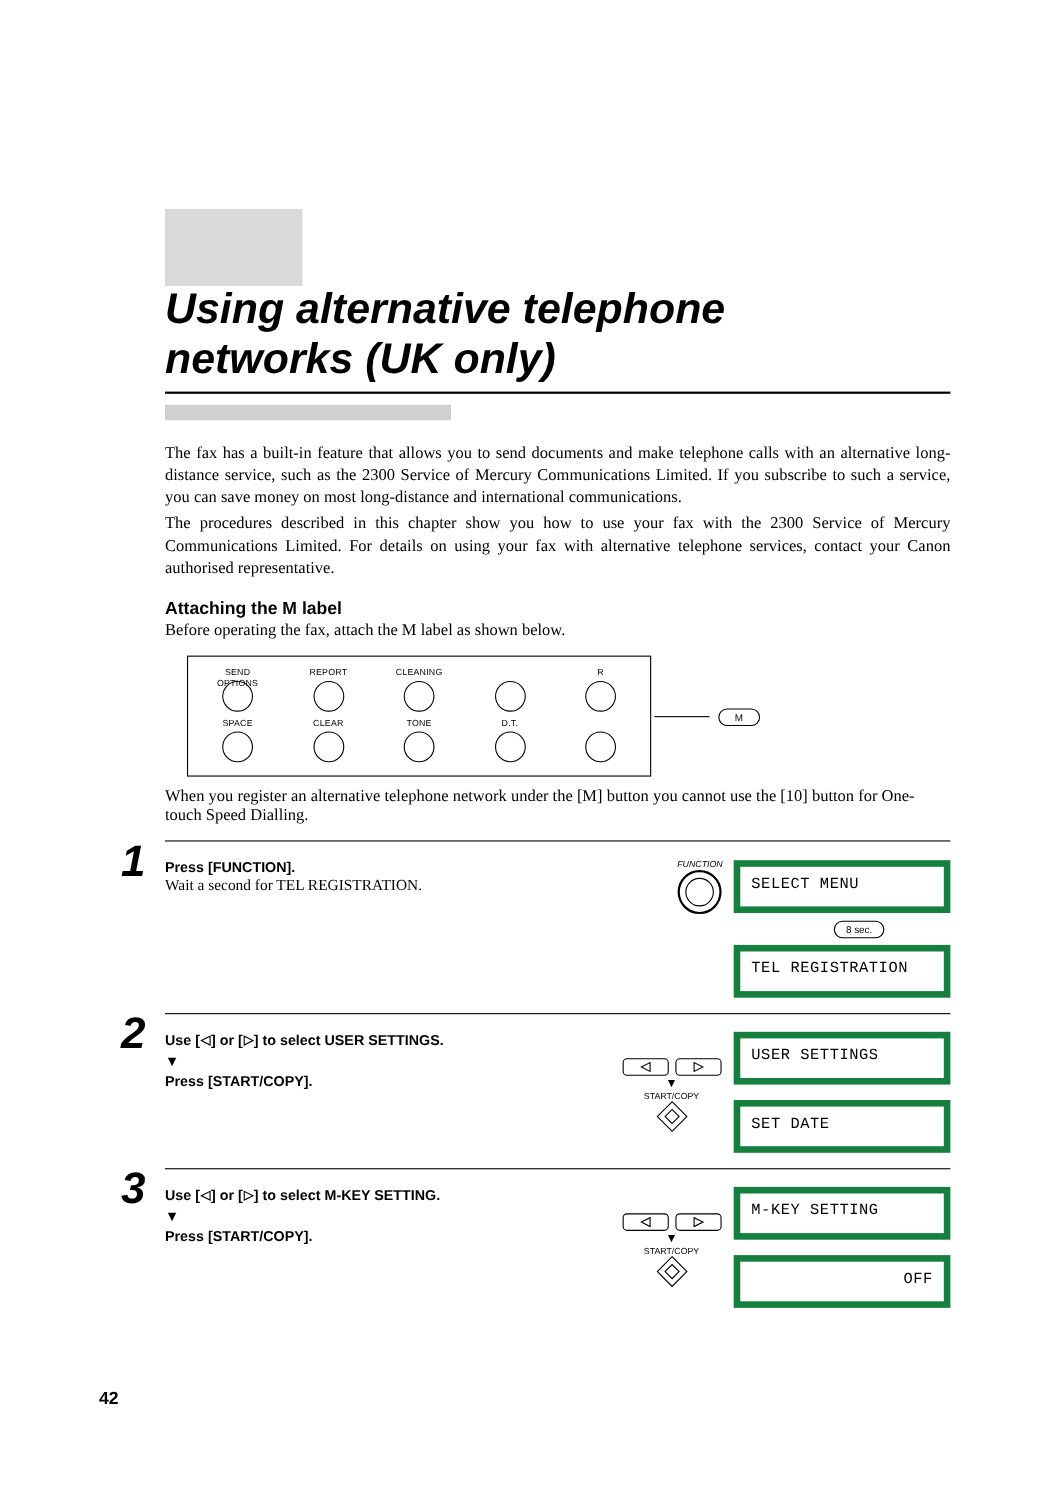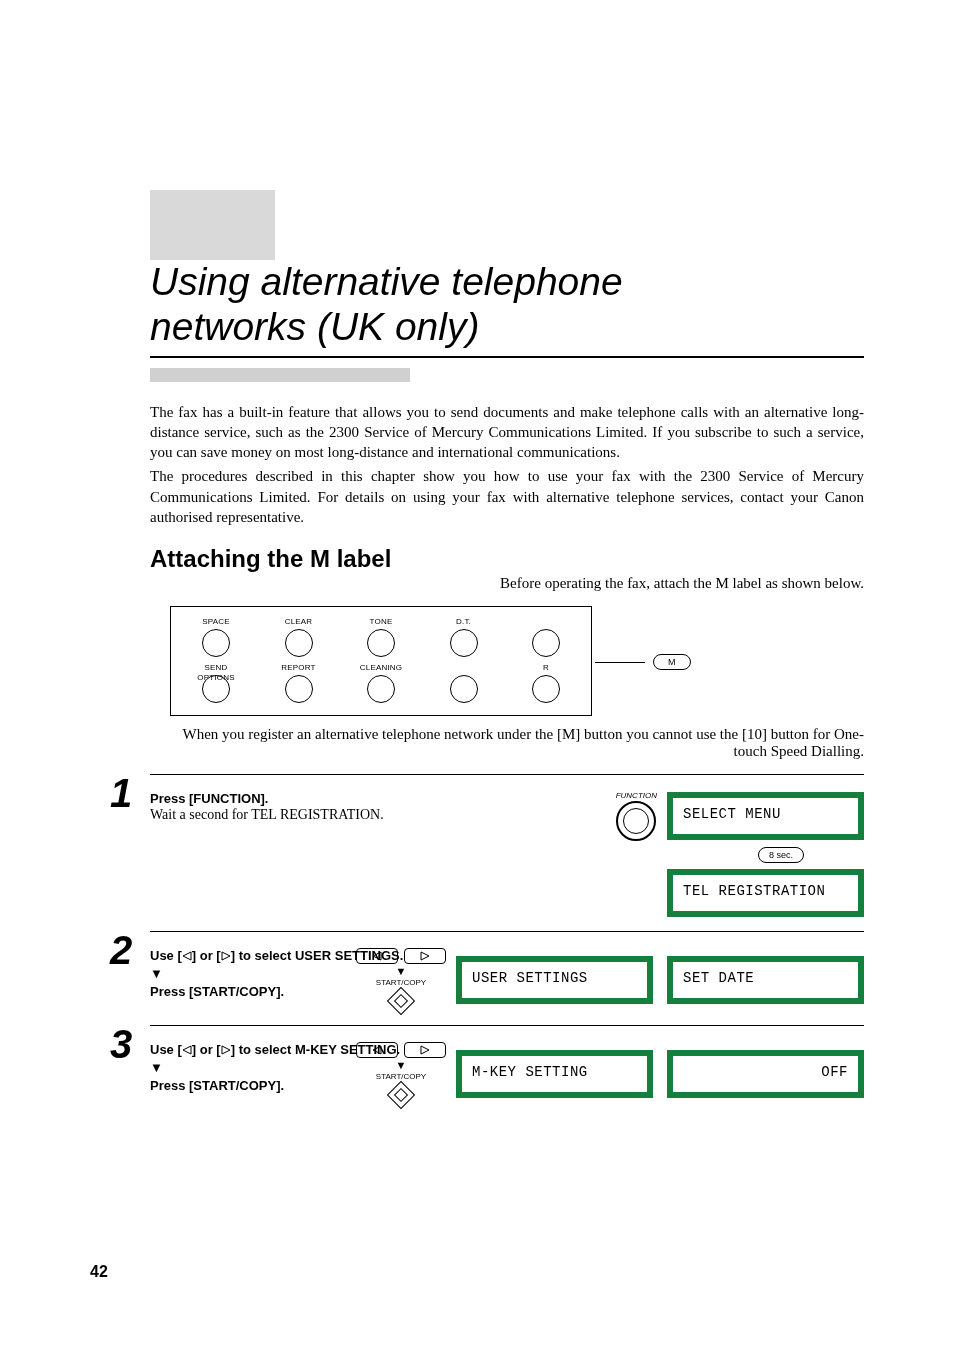--- a/index.html
+++ b/index.html
@@ -21,21 +21,21 @@
   .tab-block {
     position: absolute;
     left: 150px;
     top: 190px;
     width: 125px;
     height: 70px;
     background: #d9d9d9;
   }
   .title {
     font-family: Arial, Helvetica, sans-serif;
-    font-weight: normal;
+    font-weight: bold;
     font-style: italic;
     font-size: 39px;
     line-height: 1.15;
     margin: 110px 0 2px 60px;
     color: #000;
   }
   .title-rule {
     border: none;
     border-top: 2px solid #000;
     margin: 6px 0 0 60px;
@@ -48,27 +48,26 @@
   }
   .intro {
     font-size: 15px;
     line-height: 1.35;
     margin: 0 0 18px 60px;
     text-align: justify;
   }
   .h2 {
     font-family: Arial, Helvetica, sans-serif;
     font-weight: bold;
-    font-size: 24px;
+    font-size: 16px;
     margin: 12px 0 2px 60px;
   }
   .sub {
     font-size: 15px;
     margin: 0 0 14px 60px;
-    text-align: right;
   }
   .panel-wrap {
     margin: 6px 0 10px 80px;
   }
   .panel {
     border: 1px solid #000;
     width: 400px;
     padding: 10px 10px 6px 10px;
     display: inline-block;
     vertical-align: middle;
@@ -287,59 +286,59 @@
 <p class="intro">The fax has a built-in feature that allows you to send documents and make telephone calls with an alternative long-distance service, such as the 2300 Service of Mercury Communications Limited. If you subscribe to such a service, you can save money on most long-distance and international communications.</p>
 <p class="intro" style="margin-top:-14px;">The procedures described in this chapter show you how to use your fax with the 2300 Service of Mercury Communications Limited. For details on using your fax with alternative telephone services, contact your Canon authorised representative.</p>
 
 <h2 class="h2">Attaching the M label</h2>
 <p class="sub">Before operating the fax, attach the M label as shown below.</p>
 
 <div class="panel-wrap">
   <div class="panel">
     <div class="btn-row">
       <div class="btn-col">
-            <div class="btn-label">SPACE</div>
-            <div class="round-btn"></div>
-          </div>
-      <div class="btn-col">
-            <div class="btn-label">CLEAR</div>
-            <div class="round-btn"></div>
-          </div>
-      <div class="btn-col">
-            <div class="btn-label">TONE</div>
-            <div class="round-btn"></div>
-          </div>
-      <div class="btn-col">
-            <div class="btn-label">D.T.</div>
+            <div class="btn-label">SEND OPTIONS</div>
+            <div class="round-btn"></div>
+          </div>
+      <div class="btn-col">
+            <div class="btn-label">REPORT</div>
+            <div class="round-btn"></div>
+          </div>
+      <div class="btn-col">
+            <div class="btn-label">CLEANING</div>
             <div class="round-btn"></div>
           </div>
       <div class="btn-col">
             <div class="btn-label"></div>
+            <div class="round-btn"></div>
+          </div>
+      <div class="btn-col">
+            <div class="btn-label">R</div>
             <div class="round-btn"></div>
           </div>
     </div>
     <div class="btn-row">
       <div class="btn-col">
-            <div class="btn-label">SEND OPTIONS</div>
-            <div class="round-btn"></div>
-          </div>
-      <div class="btn-col">
-            <div class="btn-label">REPORT</div>
-            <div class="round-btn"></div>
-          </div>
-      <div class="btn-col">
-            <div class="btn-label">CLEANING</div>
+            <div class="btn-label">SPACE</div>
+            <div class="round-btn"></div>
+          </div>
+      <div class="btn-col">
+            <div class="btn-label">CLEAR</div>
+            <div class="round-btn"></div>
+          </div>
+      <div class="btn-col">
+            <div class="btn-label">TONE</div>
+            <div class="round-btn"></div>
+          </div>
+      <div class="btn-col">
+            <div class="btn-label">D.T.</div>
             <div class="round-btn"></div>
           </div>
       <div class="btn-col">
             <div class="btn-label"></div>
-            <div class="round-btn"></div>
-          </div>
-      <div class="btn-col">
-            <div class="btn-label">R</div>
             <div class="round-btn"></div>
           </div>
     </div>
   </div>
   <span class="m-lead">
     <span class="m-line"></span>
     <span class="m-chip">M</span>
   </span>
 </div>
 
@@ -396,21 +395,21 @@
               <div class="arrow-key">
                     <svg width="10" height="10">
                       <polygon points="1,1 1,9 9,5" fill="none" stroke="#000" stroke-width="1"></polygon>
                     </svg>
                   </div>
             </div>
             <div class="nav-tri">▼</div>
             <div class="nav-label">START/COPY</div>
             <div class="diamond"></div>
           </div>
-          <div style="display:flex;gap:14px;">
+          <div style="display:flex;flex-direction:column;gap:14px;">
             <div class="lcd">USER SETTINGS</div>
             <div class="lcd">SET DATE</div>
           </div>
         </div>
       </div>
     </div>
   </div>
 
   <div class="step">
     <div class="num">3</div>
@@ -438,21 +437,21 @@
               <div class="arrow-key">
                     <svg width="10" height="10">
                       <polygon points="1,1 1,9 9,5" fill="none" stroke="#000" stroke-width="1"></polygon>
                     </svg>
                   </div>
             </div>
             <div class="nav-tri">▼</div>
             <div class="nav-label">START/COPY</div>
             <div class="diamond"></div>
           </div>
-          <div style="display:flex;flex-direction:row;gap:14px;">
+          <div style="display:flex;flex-direction:column;gap:14px;">
             <div class="lcd">M-KEY SETTING</div>
             <div class="lcd right-align">OFF</div>
           </div>
         </div>
       </div>
     </div>
   </div>
 
 </div>
 

